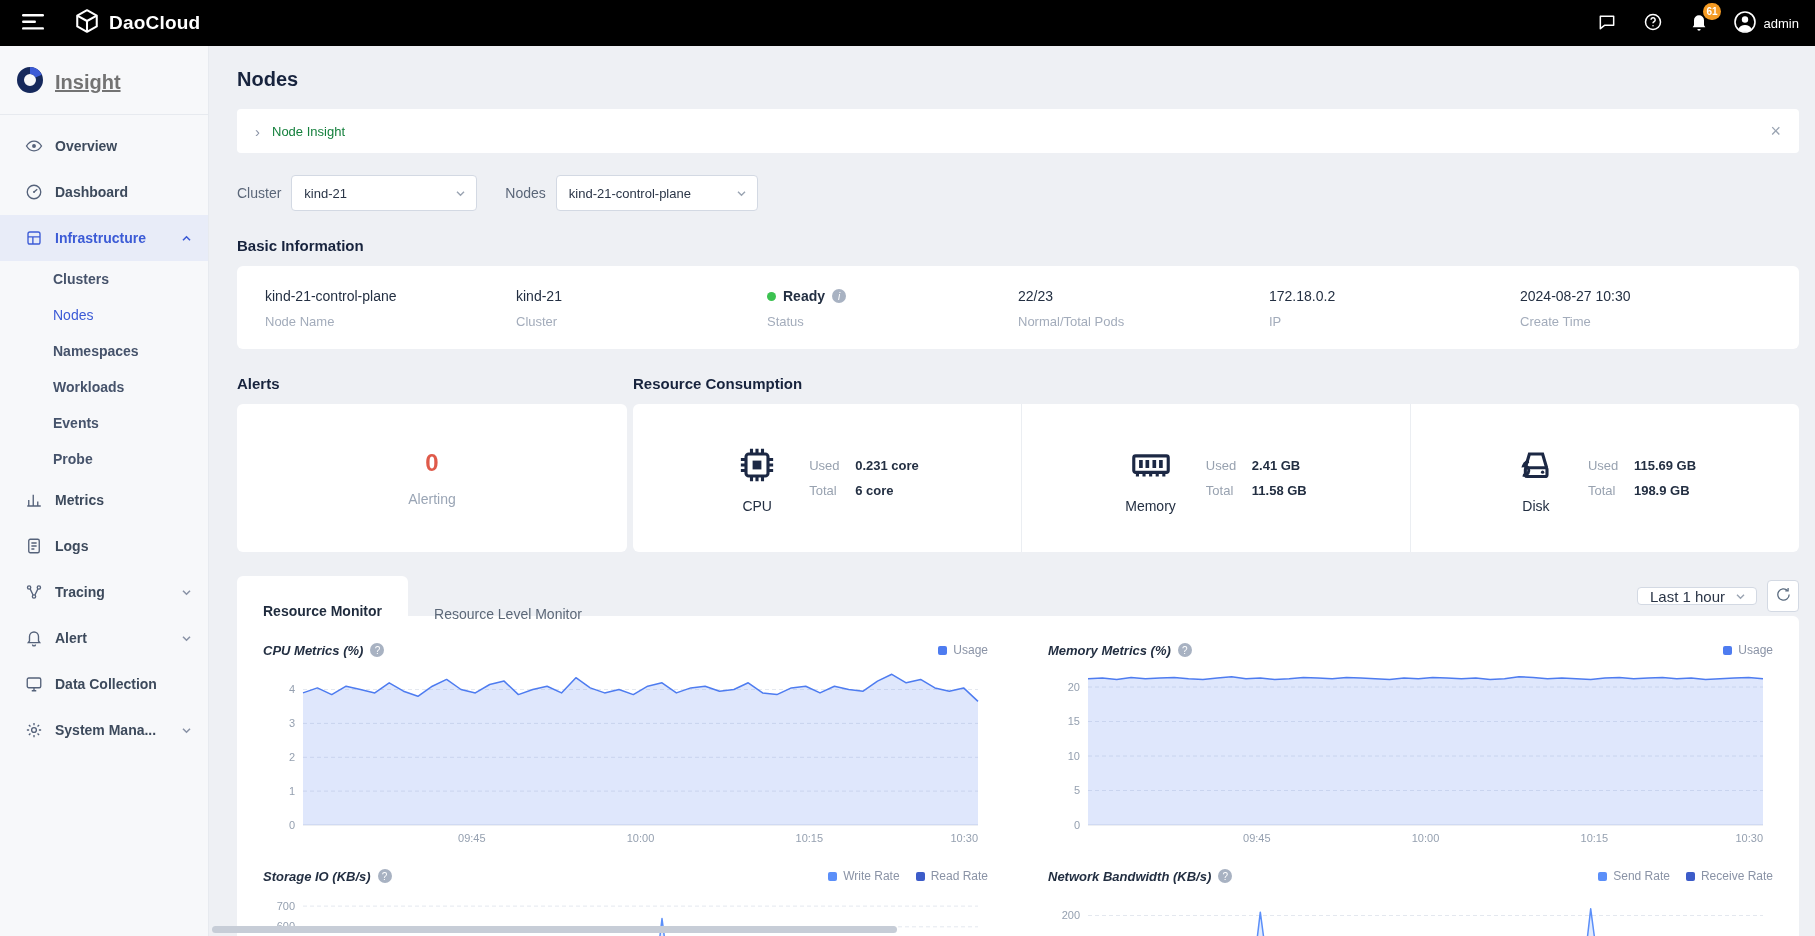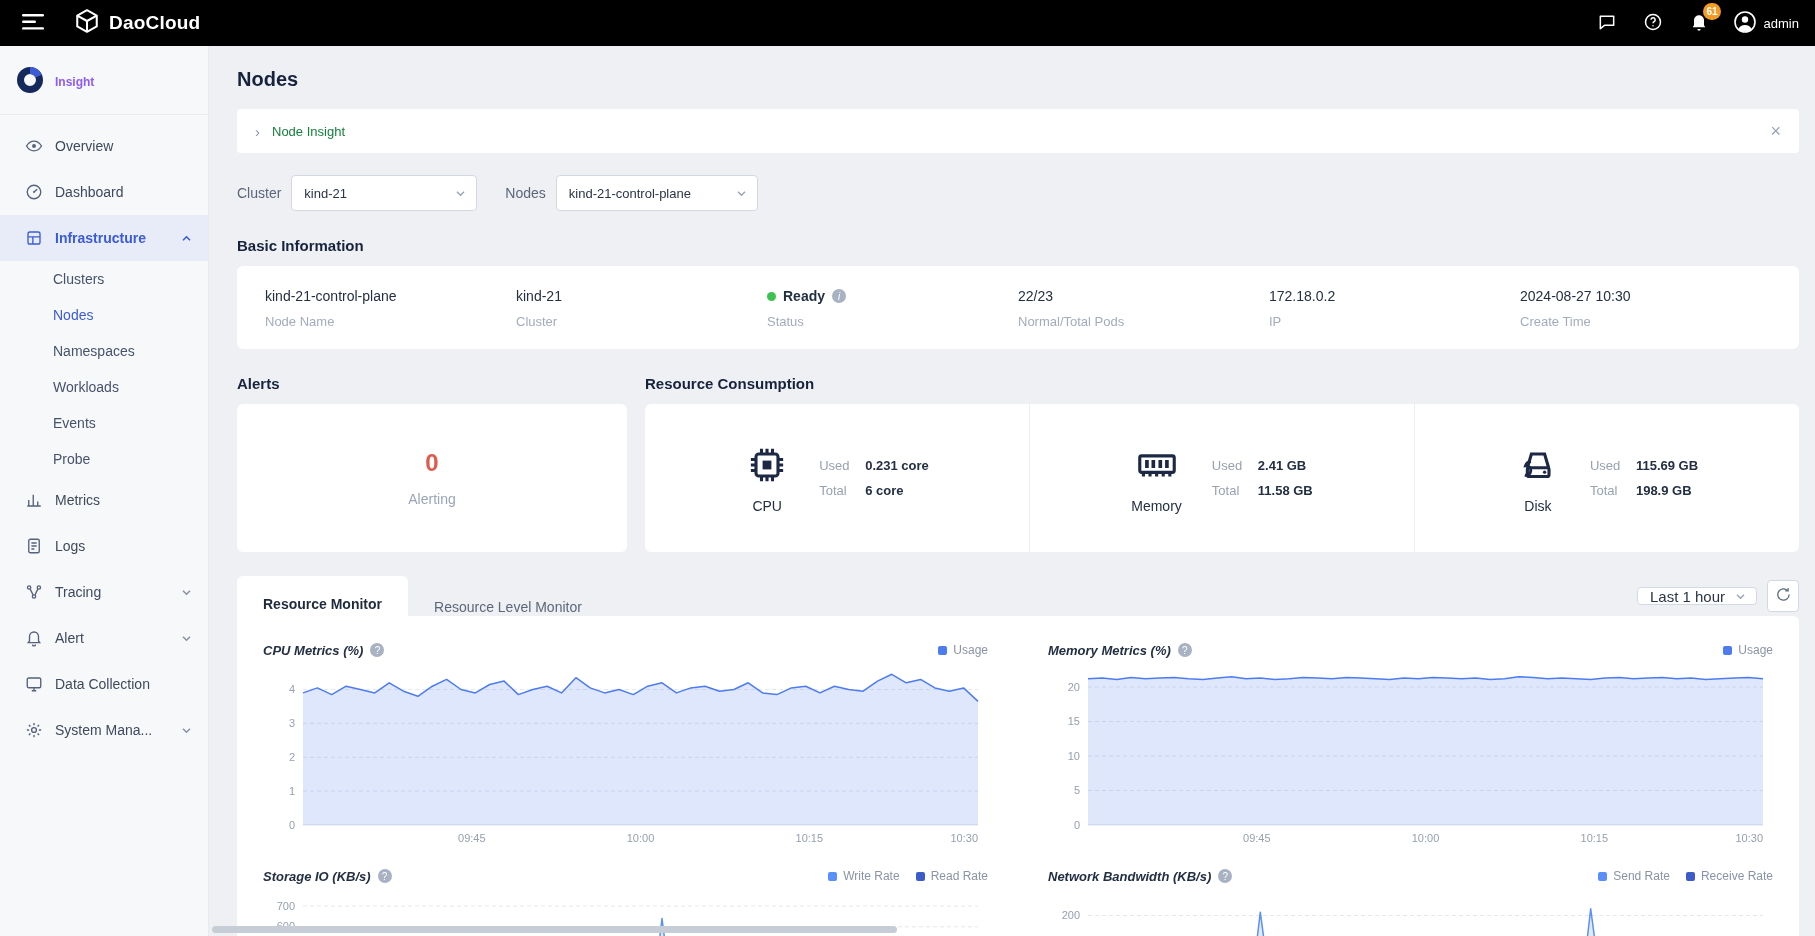--- a/index.html
+++ b/index.html
@@ -16,24 +16,24 @@
   .tb-icon-btn { background:none; border:none; cursor:pointer; position:relative; display:flex; padding:2px; }
   .tb-badge { position:absolute; top:-7px; right:-10px; min-width:17px; height:17px; border-radius:9px;
     background:#f59b23; color:#fff; font-size:10px; font-weight:bold; display:flex; align-items:center;
     justify-content:center; padding:0 3px;text-align:right; }
   .tb-user { display:flex; align-items:center; gap:7px; color:#fff; font-size:13px; cursor:pointer; }
 
   
   .sidebar { position:absolute; top:46px; left:0; bottom:0; width:209px; background:#f7f8fa;
     border-right:1px solid #e7eaef; z-index:20; }
   .side-head { display:flex; align-items:center; gap:11px; padding:20px 16px 16px 16px; }
-  .side-head-label { font-size:12px; font-weight:bold; color:#8b5cf6; }
+  .side-head-label { font-size:20px; font-weight:bold; color:#737373;text-decoration:underline; }
   .side-divider { height:1px; background:#e7eaef; margin:0 0 8px 0; }
   .side-item { display:flex; align-items:center; gap:12px; height:46px; padding:0 16px 0 25px;
-    font-size:14px; color:#3d4a5c; cursor:pointer; }
+    font-size:14px; color:#3d4a5c; cursor:pointer;font-weight:bold; }
   .side-item .si-icon { display:flex; color:#55627a; }
   .side-item.active { background:#e8ecf8; color:#3c5bd6; font-weight:bold; }
   .side-item.active .si-icon { color:#3c5bd6; }
   .si-chevron { margin-left:auto; display:flex; color:#8a93a6; }
   .side-item.active .si-chevron { color:#3c5bd6; }
   .side-sub .side-item { height:36px; padding-left:53px; font-size:14px; color:#46536b; }
   .side-sub .side-item.current { color:#3c5bd6; font-weight:500; }
 
   
   .main { position:absolute; top:46px; left:209px; right:0; bottom:0; overflow:hidden;
@@ -60,39 +60,39 @@
   .bi-head { margin-top:26px; }
   .info-card { margin-top:12px; background:#fff; border-radius:6px; padding:22px 28px 20px 28px;
     display:flex; }
   .info-field { flex:1; }
   .if-value { font-size:14px; color:#232f42; display:flex; align-items:center; gap:7px; }
   .if-label { font-size:13px; color:#a3acbb; margin-top:10px; }
   .dot { width:9px; height:9px; border-radius:50%; background:#3cc251; display:inline-block; }
   .info-ico { width:14px; height:14px; border-radius:50%; background:#a8b2c2; color:#fff;
     font-size:10px; font-style:italic; display:inline-flex; align-items:center; justify-content:center; }
 
-  .two-col { display:flex; gap:18px; margin-top:26px; }
+  .two-col { display:flex; gap:6px; margin-top:26px; }
   .col-alerts { width:390px; } .col-res { flex:1; }
   .col-head { margin-bottom:12px; }
   .panel-card { background:#fff; border-radius:6px; height:148px; }
   .alerts-card { display:flex; flex-direction:column; align-items:center; justify-content:center; }
   .alert-count { font-size:24px; font-weight:bold; color:#df5a4a; }
   .alert-label { font-size:14px; color:#9aa5b5; margin-top:14px; }
   .res-card { display:flex; align-items:stretch; }
   .res-seg { flex:1; display:flex; align-items:center; justify-content:center; gap:30px; }
   .res-seg + .res-seg { border-left:1px solid #ebeef2; }
   .res-iconblock { display:flex; flex-direction:column; align-items:center; gap:7px; color:#1c2844; }
   .res-name { font-size:14px; color:#232f42; }
   .res-stats { display:flex; flex-direction:column; gap:10px; }
   .res-row { display:flex; gap:12px; font-size:13px; align-items:baseline; }
   .res-key { color:#98a2b0; width:34px; }
   .res-val { color:#232f42; font-weight:bold; }
 
   .tabbar { display:flex; align-items:flex-end; margin-top:24px; height:40px; }
-  .tab { height:34px; line-height:34px; padding:8px 26px; font-size:14px; color:#5c6878; cursor:pointer; }
+  .tab { height:34px; line-height:34px; padding:15px 26px; font-size:14px; color:#5c6878; cursor:pointer; }
   .tab.active { background:#fff; border-radius:6px 6px 0 0; height:40px; line-height:40px;
     font-weight:bold; color:#1f2b3d; }
   .tab-controls { margin-left:auto; display:flex; align-items:center; gap:10px; margin-bottom:4px; }
   .select.time { height:18px; width:120px; font-size:15px; }
   .refresh-btn { width:32px; height:32px; background:#fff; border:1px solid #d3d9e3; border-radius:4px;
     display:flex; align-items:center; justify-content:center; cursor:pointer; }
 
   .chart-panel { background:#fff; border-radius:0 6px 6px 6px; padding:24px 26px; height:640px; }
   .chart-grid { display:grid; grid-template-columns:1fr 1fr; column-gap:60px; row-gap:16px; }
   .chart-head { display:flex; align-items:center; height:20px; }

